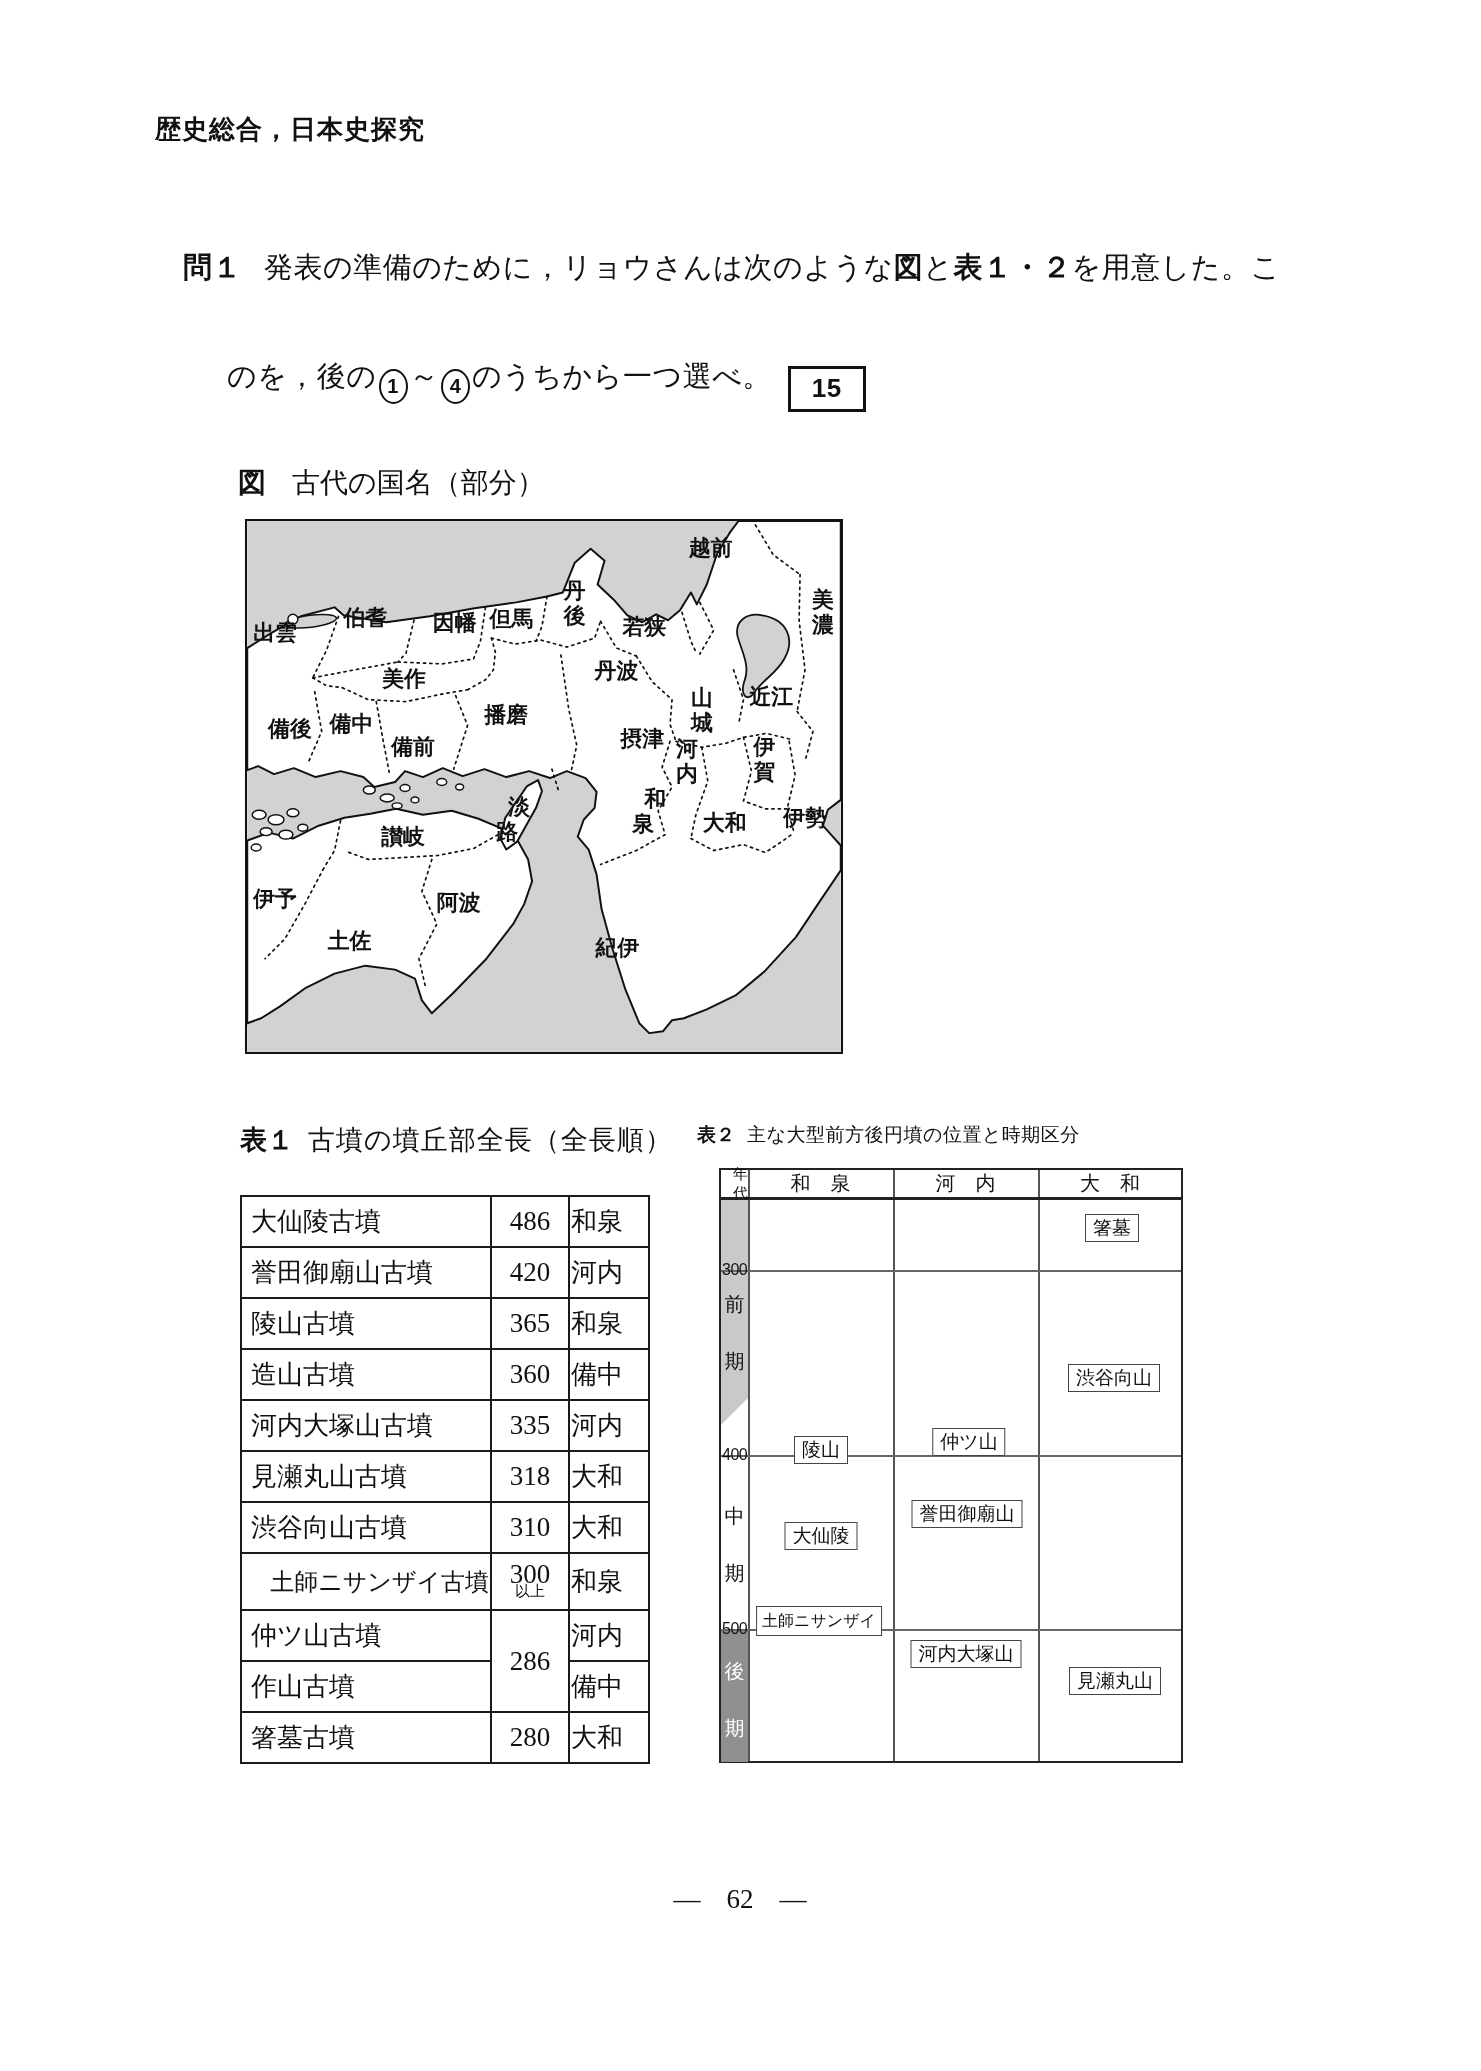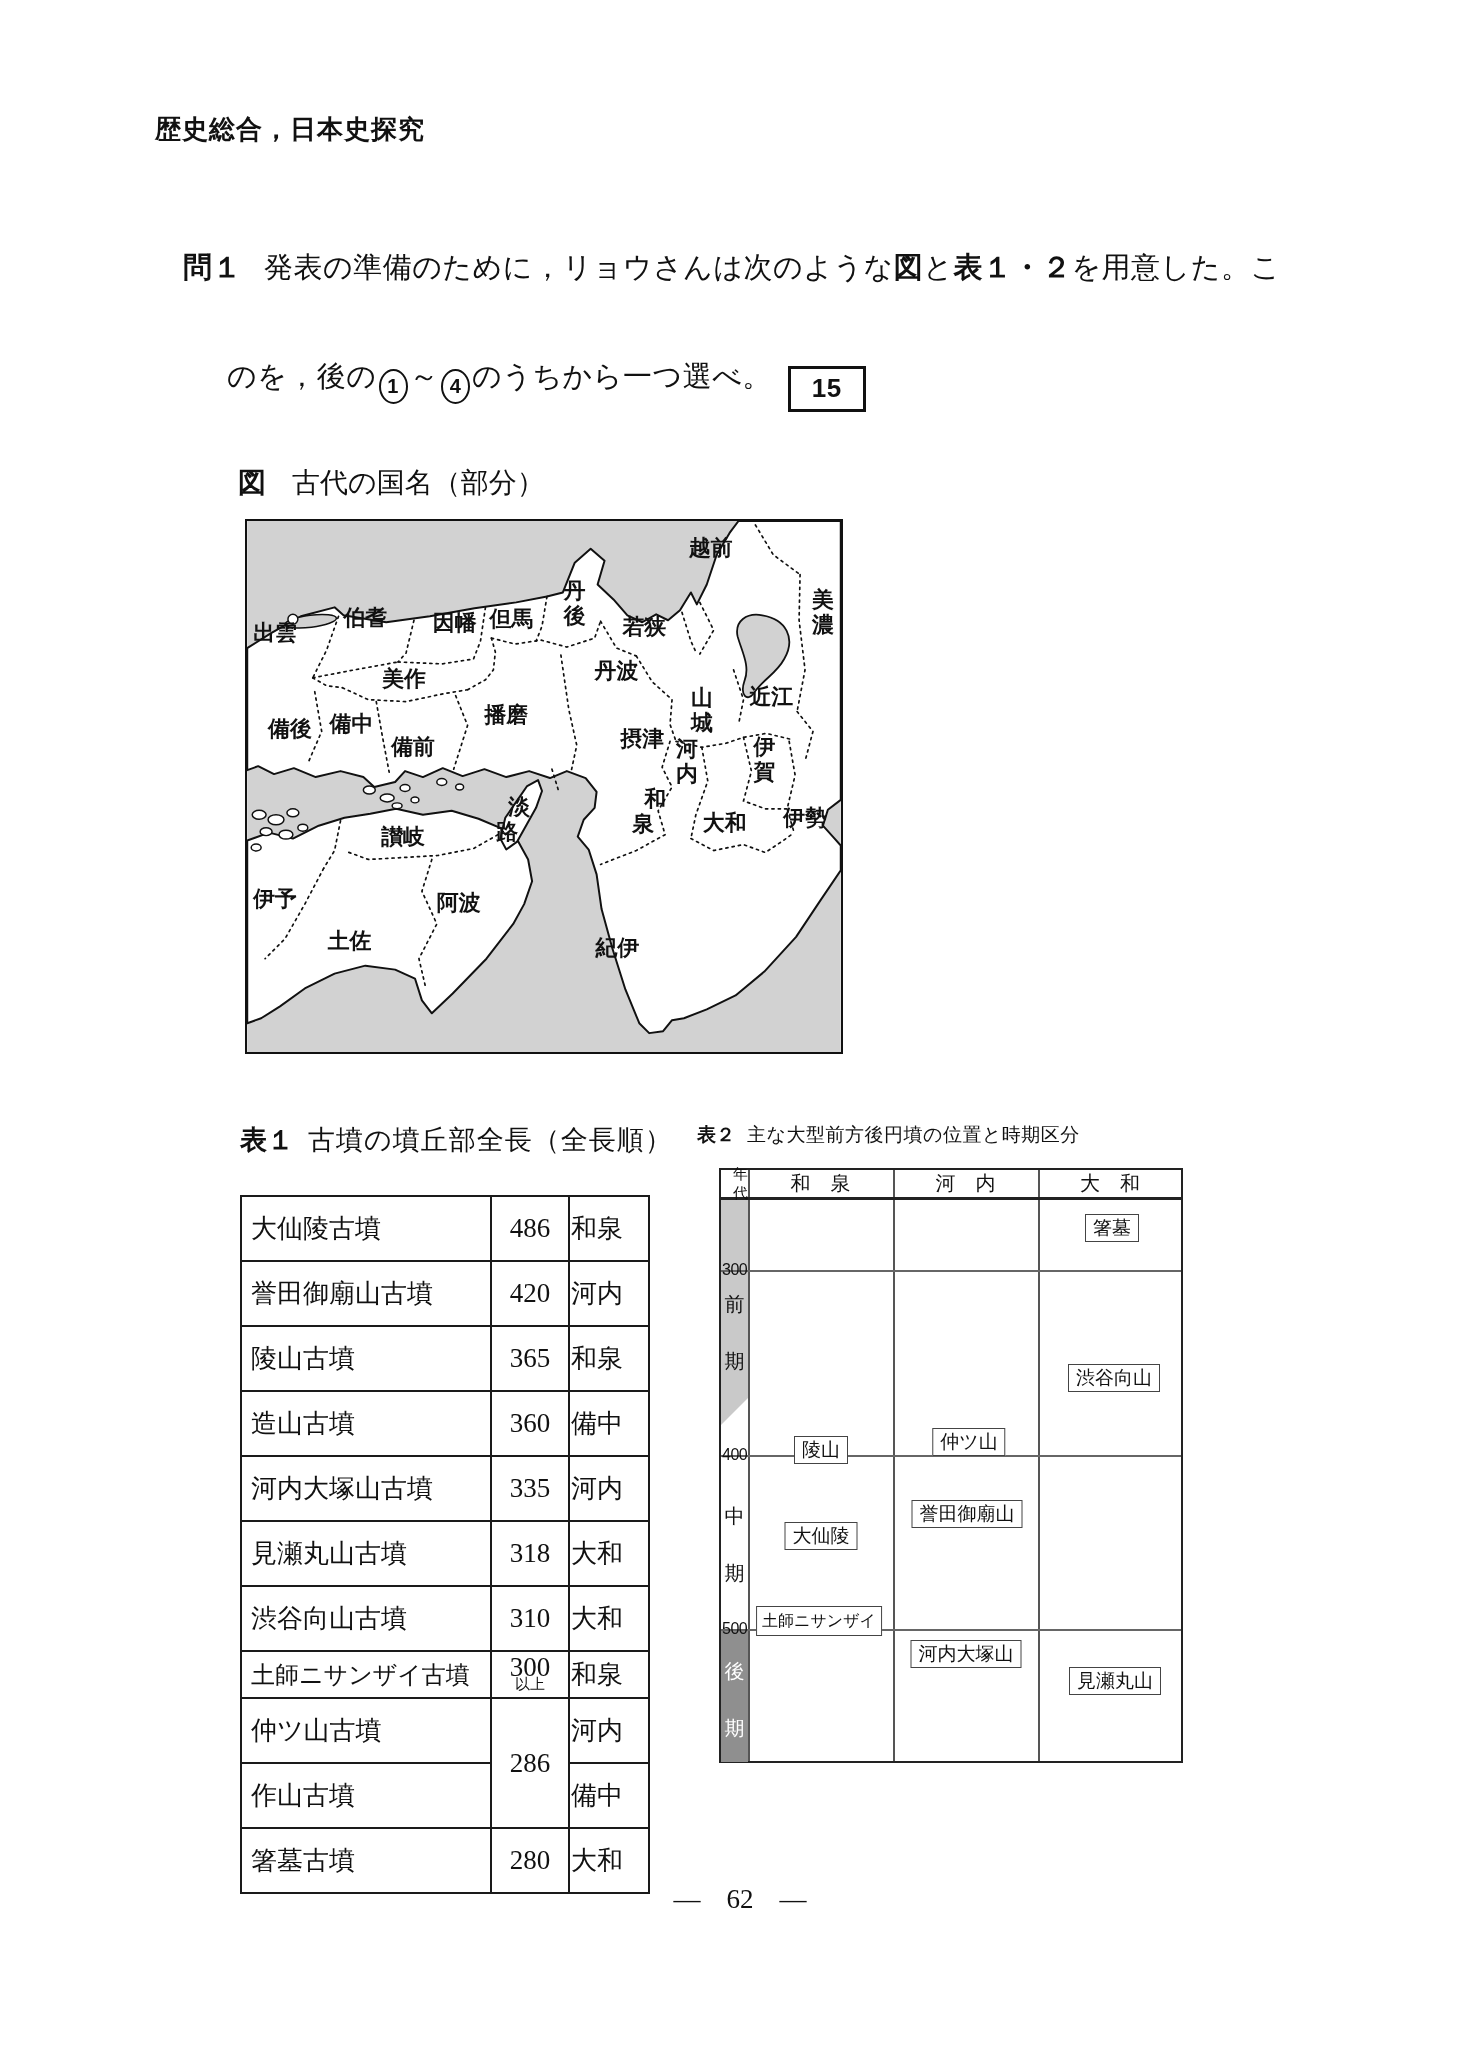--- a/index.html
+++ b/index.html
@@ -35,24 +35,24 @@
   .isl{fill:#ffffff;stroke:#111;stroke-width:1.5;}
   .lake{stroke:#111;stroke-width:1.8;}
   .pb{fill:none;stroke:#111;stroke-width:1.7;stroke-dasharray:2.2 4.2;stroke-linecap:round;}
 
   
   #t1cap{left:240px;top:1122px;font-size:27px;}
   #t1cap .lbl{margin-right:14px;}
   #t1cap .txt{letter-spacing:1px;}
   #t1{left:240px;top:1195px;border-collapse:collapse;}
   #t1 td{border:2.5px solid #1a1a1a;font-size:26px;box-sizing:border-box;}
-  #t1 .c-name{width:250px;padding-left:9px;height:65px;}
+  #t1 .c-name{width:250px;padding-left:9px;height:51px;}
   #t1 .c-len{width:78px;text-align:center;font-size:27px;}
   #t1 .c-prov{width:80px;text-align:left;}
-  #t1 tr.tall .c-name{height:47px;}
+  #t1 tr.tall .c-name{height:57px;text-align:right;}
   #t1 tr.tall .c-name{font-size:24px;}
   .lennote{display:block;font-size:15px;line-height:10px;padding-bottom:6px;}
   tr.tall .c-len{line-height:24px;padding-top:2px;}
   #unitnote{left:240px;top:1768px;width:408px;text-align:right;font-size:25px;}
 
   
   #t2cap{left:697px;top:1122px;font-size:19px;}
   #t2cap .lbl{margin-right:12px;}
   #t2cap .txt{letter-spacing:0.5px;}
   #t2{left:719px;top:1168px;width:464px;height:595px;border:2.5px solid #222;box-sizing:border-box;

